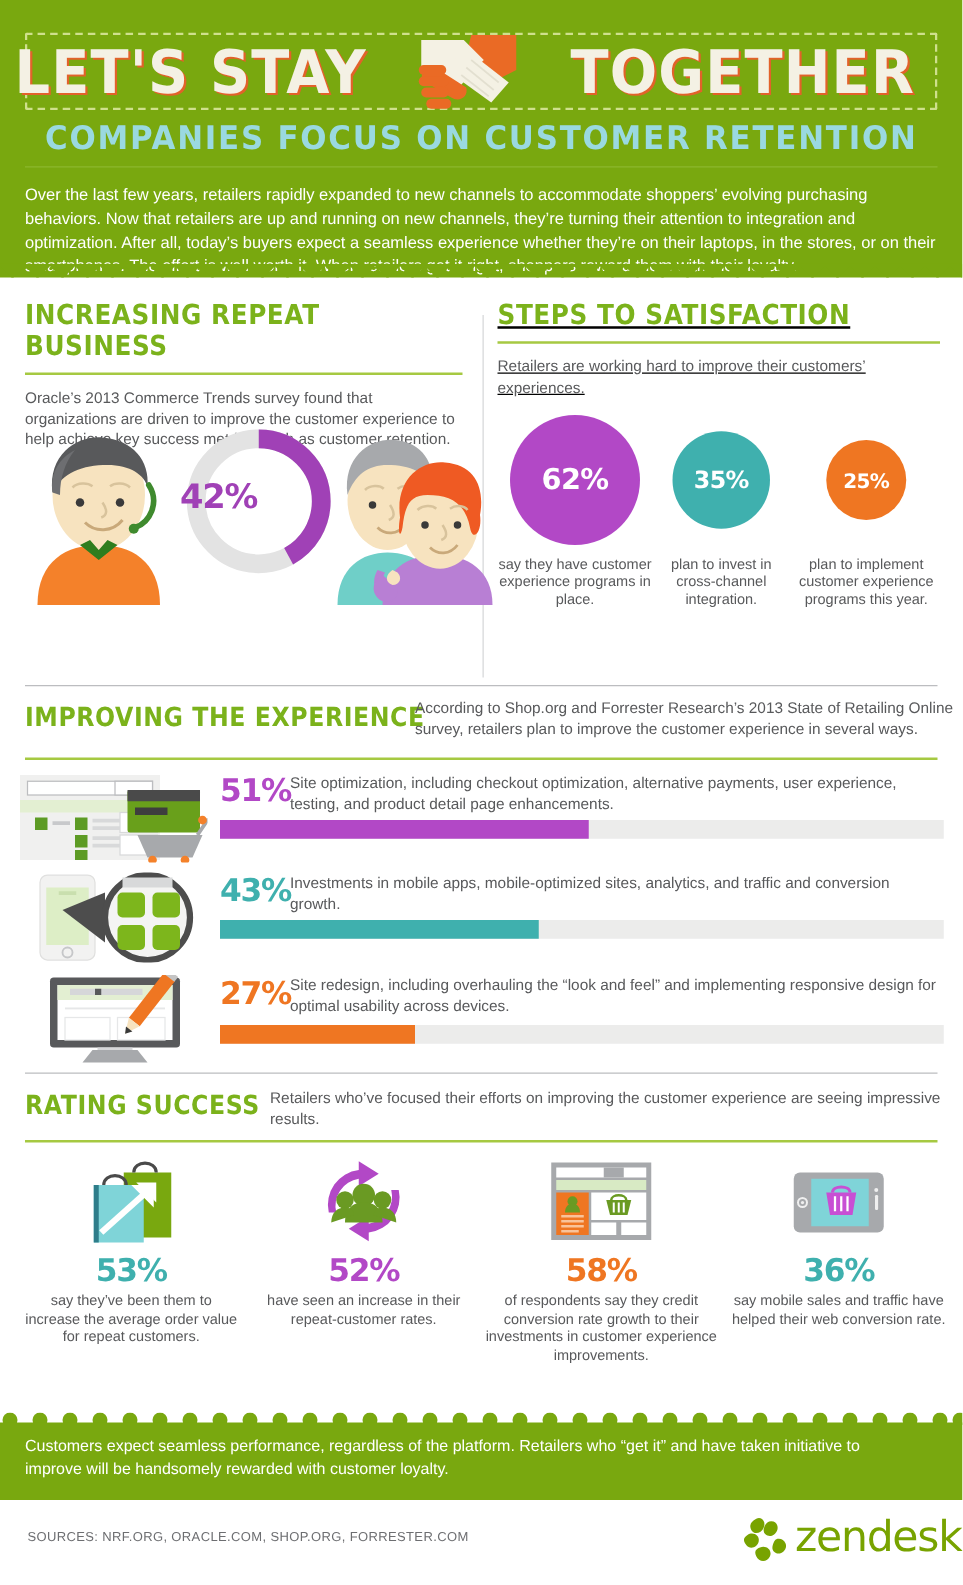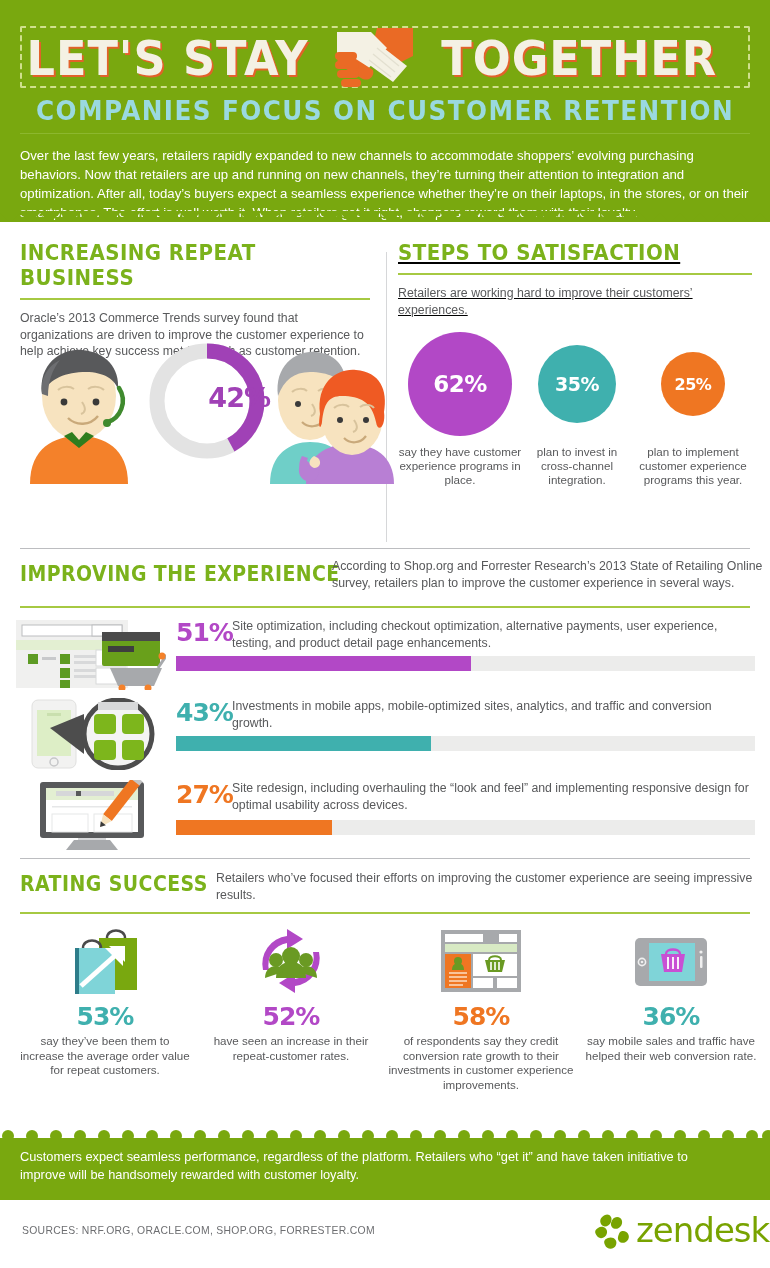--- a/index.html
+++ b/index.html
@@ -34,21 +34,21 @@
     border: 2px dashed #cfe08d;
     border-radius: 2px;
   }
   .title-row {
     position: absolute;
     left: 0; top: 22px;
     width: 744px;
     display: flex;
     align-items: center;
     justify-content: center;
-    gap: 0;
+    gap: 15px;
   }
   .title-word {
     font-family: "DejaVu Sans", sans-serif;
     font-weight: bold;
     font-size: 48px;
     letter-spacing: 1px;
     color: #f4f1e4;
     text-shadow: 2px 2px 0 #e2622a;
     line-height: 1;
     transform: scaleX(0.93);
@@ -113,21 +113,21 @@
   .col-right { position: absolute; left: 398px; top: 18px; width: 354px; text-decoration: underline; }
   .vdivide { position: absolute; left: 386px; top: 30px; width: 1px; height: 290px; background: #d6d7d9; }
   .sec-title.big { font-size: 22px; }
 
   .donut-row { position: absolute; left: 0; top: 96px; width: 380px; height: 150px; }
   .agent { position: absolute; left: 4px; top: 8px; width: 110px; height: 140px; }
   .donut { position: absolute; left: 124px; top: 2px; width: 126px; height: 126px; }
   .donut-label {
     position: absolute;
     left: 124px; top: 46px; width: 126px;
-    text-align: right;
+    text-align: left;
     font-family: "DejaVu Sans", sans-serif;
     font-weight: bold;
     font-size: 27px;
     color: #a041b6;
     letter-spacing: -1px;
   }
   .couple { position: absolute; left: 242px; top: 2px; width: 140px; height: 146px; }
   .donut-caption { position: absolute; left: 144px; top: 254px; width: 230px; }
 
   

